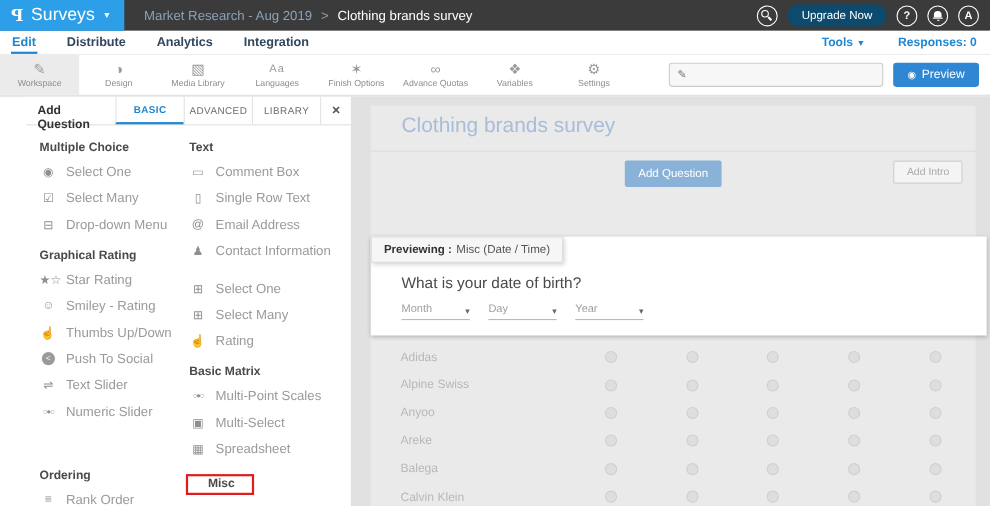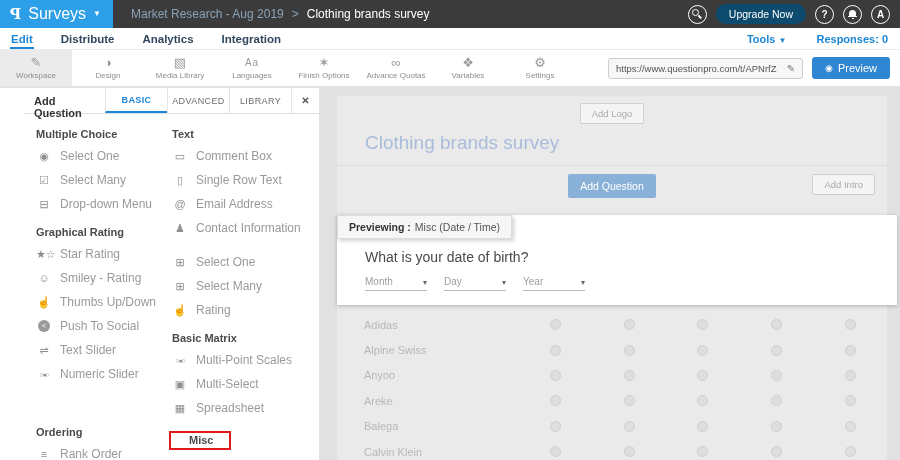--- a/index.html
+++ b/index.html
@@ -169,21 +169,20 @@
   <div class="tool">
     <span class="t-icon">❖</span>
     <span class="t-label">Variables</span>
   </div>
   <div class="tool">
     <span class="t-icon">⚙</span>
     <span class="t-label">Settings</span>
   </div>
   <div class="toolbar-right">
     <div class="url-box">
-      <span>https://www.questionpro.com/t/APNrfZ</span>
       <span class="pencil">✎</span>
     </div>
     <button class="preview-btn">
       <span class="eye">◉</span>
       <span>Preview</span>
     </button>
   </div>
 </div>
 
 <div class="content">
@@ -301,23 +300,20 @@
               <span class="q-label">Spreadsheet</span>
             </div>
           </div>
           <div class="q-section"><div class="q-header annotated">Misc</div></div>
         </div>
     </div>
   </div>
 
   <div class="main">
     <div class="survey-card">
-      <div class="add-logo-row">
-        <span class="ghost-btn">Add Logo</span>
-      </div>
       <div class="survey-title">Clothing brands survey</div>
       <div class="card-div"></div>
       <div class="card-actions">
         <button class="add-question-btn">Add Question</button>
         <span class="ghost-btn add-intro-btn">Add Intro</span>
       </div>
       <div class="matrix" id="matrix">
           <div class="m-row">
             <span class="m-label">Adidas</span>
             <span class="m-cell">

